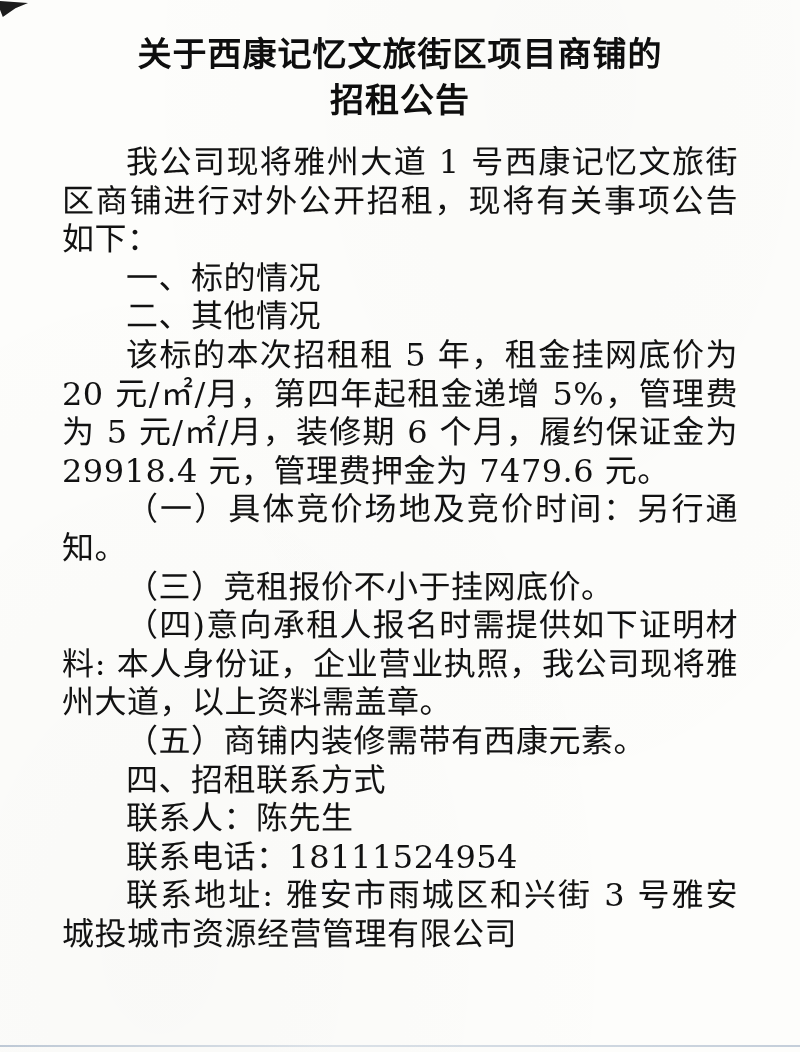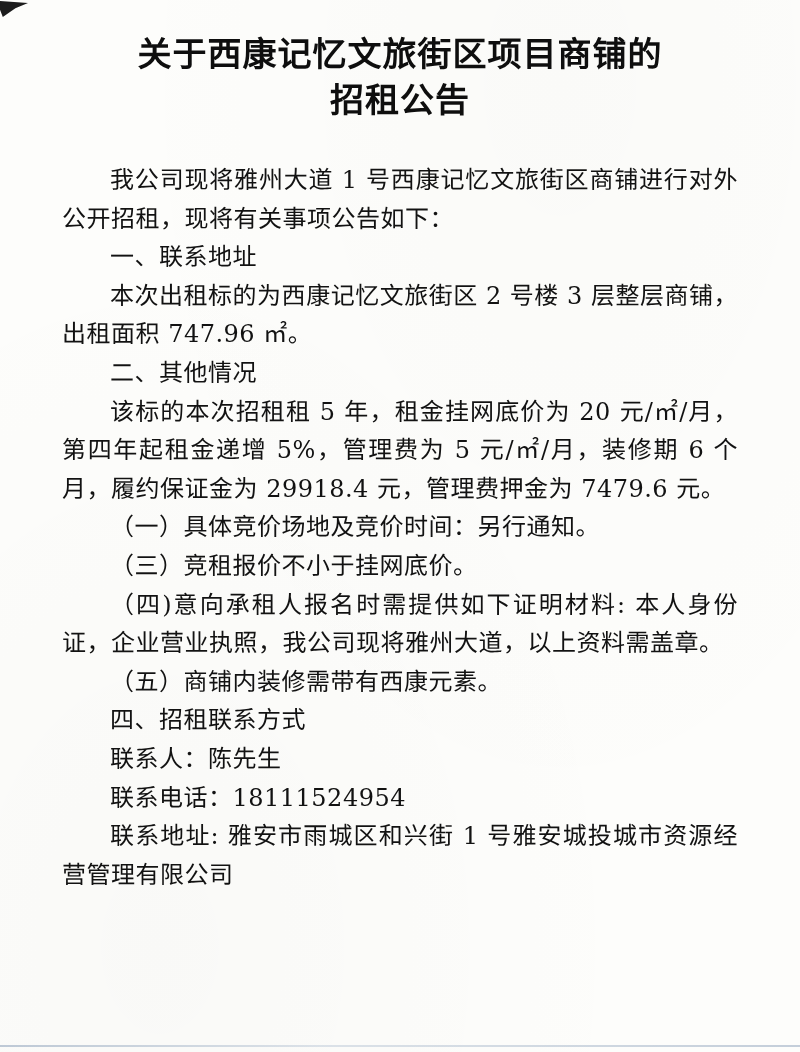--- a/index.html
+++ b/index.html
@@ -47,22 +47,22 @@
   .title {
     margin: 31px 60px 0 60px;
     text-align: center;
     font-weight: bold;
     font-size: 34px;
     line-height: 46px;
     letter-spacing: 1px;
     color: #0e0e0e;
   }
   .content {
-    margin: 38px 62px 0 62px;
-    font-size: 24px;
+    margin: 20px 62px 0 62px;
+    font-size: 32px;
     line-height: 38.6px;
     text-align: justify;
     text-justify: inter-ideograph;
     letter-spacing: 0.5px;
   }
   .content p {
     margin: 0;
     padding: 0;
     text-indent: 2em;
   }
@@ -74,29 +74,28 @@
 
   <div class="scan-mark"></div>
 
   <h1 class="title">
     <div>关于西康记忆文旅街区项目商铺的</div>
     <div>招租公告</div>
   </h1>
 
   <div class="content">
     <p>我公司现将雅州大道 1 号西康记忆文旅街区商铺进行对外公开招租，现将有关事项公告如下：</p>
-    <p>一、联系地址</p>
-    <p>本次出租标的为西康记忆文旅街区 2 号楼 3 层整层商铺，出租面积 747.96 ㎡。</p>
+    <p>一、标的情况</p>
     <p>二、其他情况</p>
     <p>该标的本次招租租 5 年，租金挂网底价为 20 元/㎡/月，第四年起租金递增 5%，管理费为 5 元/㎡/月，装修期 6 个月，履约保证金为 29918.4 元，管理费押金为 7479.6 元。</p>
     <p>（一）具体竞价场地及竞价时间：另行通知。</p>
     <p>（三）竞租报价不小于挂网底价。</p>
     <p>（四)意向承租人报名时需提供如下证明材料: 本人身份证，企业营业执照，我公司现将雅州大道，以上资料需盖章。</p>
     <p>（五）商铺内装修需带有西康元素。</p>
     <p>四、招租联系方式</p>
     <p>联系人：陈先生</p>
     <p>联系电话：18111524954</p>
-    <p>联系地址: 雅安市雨城区和兴街 1 号雅安城投城市资源经营管理有限公司</p>
+    <p>联系地址: 雅安市雨城区和兴街 3 号雅安城投城市资源经营管理有限公司</p>
   </div>
 
   <div class="scan-edge"></div>
 
 </div>
 
 </body></html>

